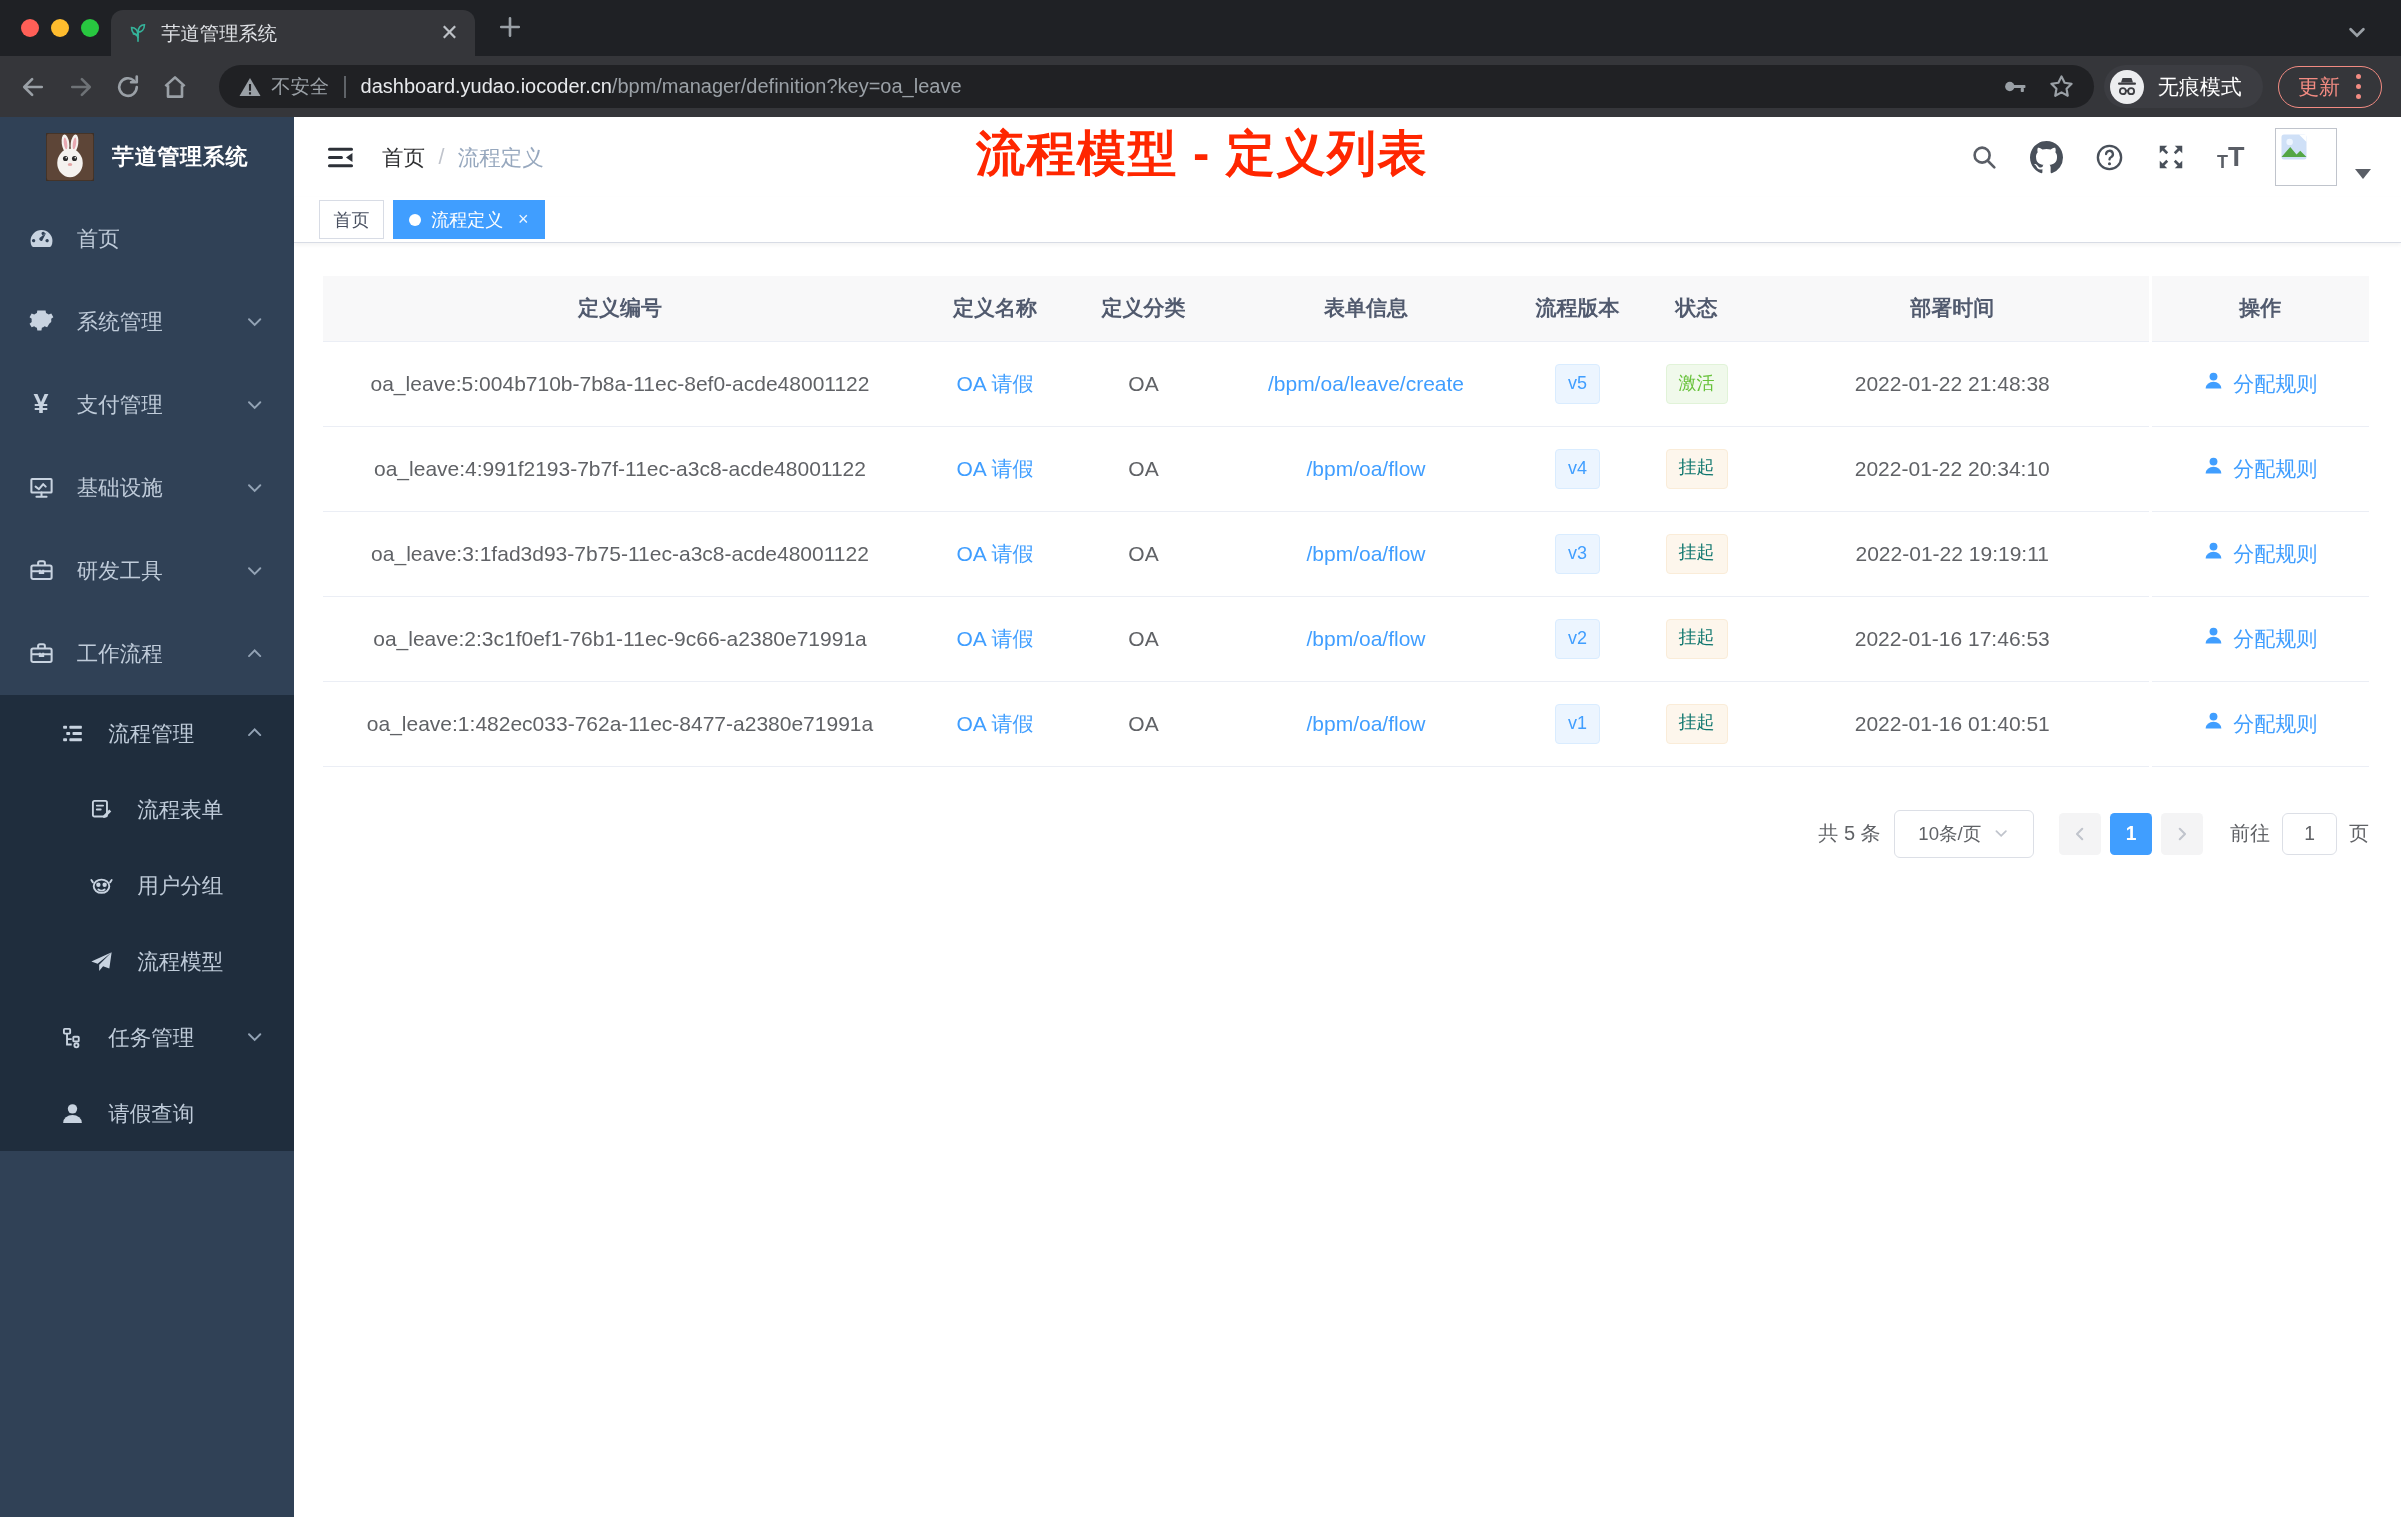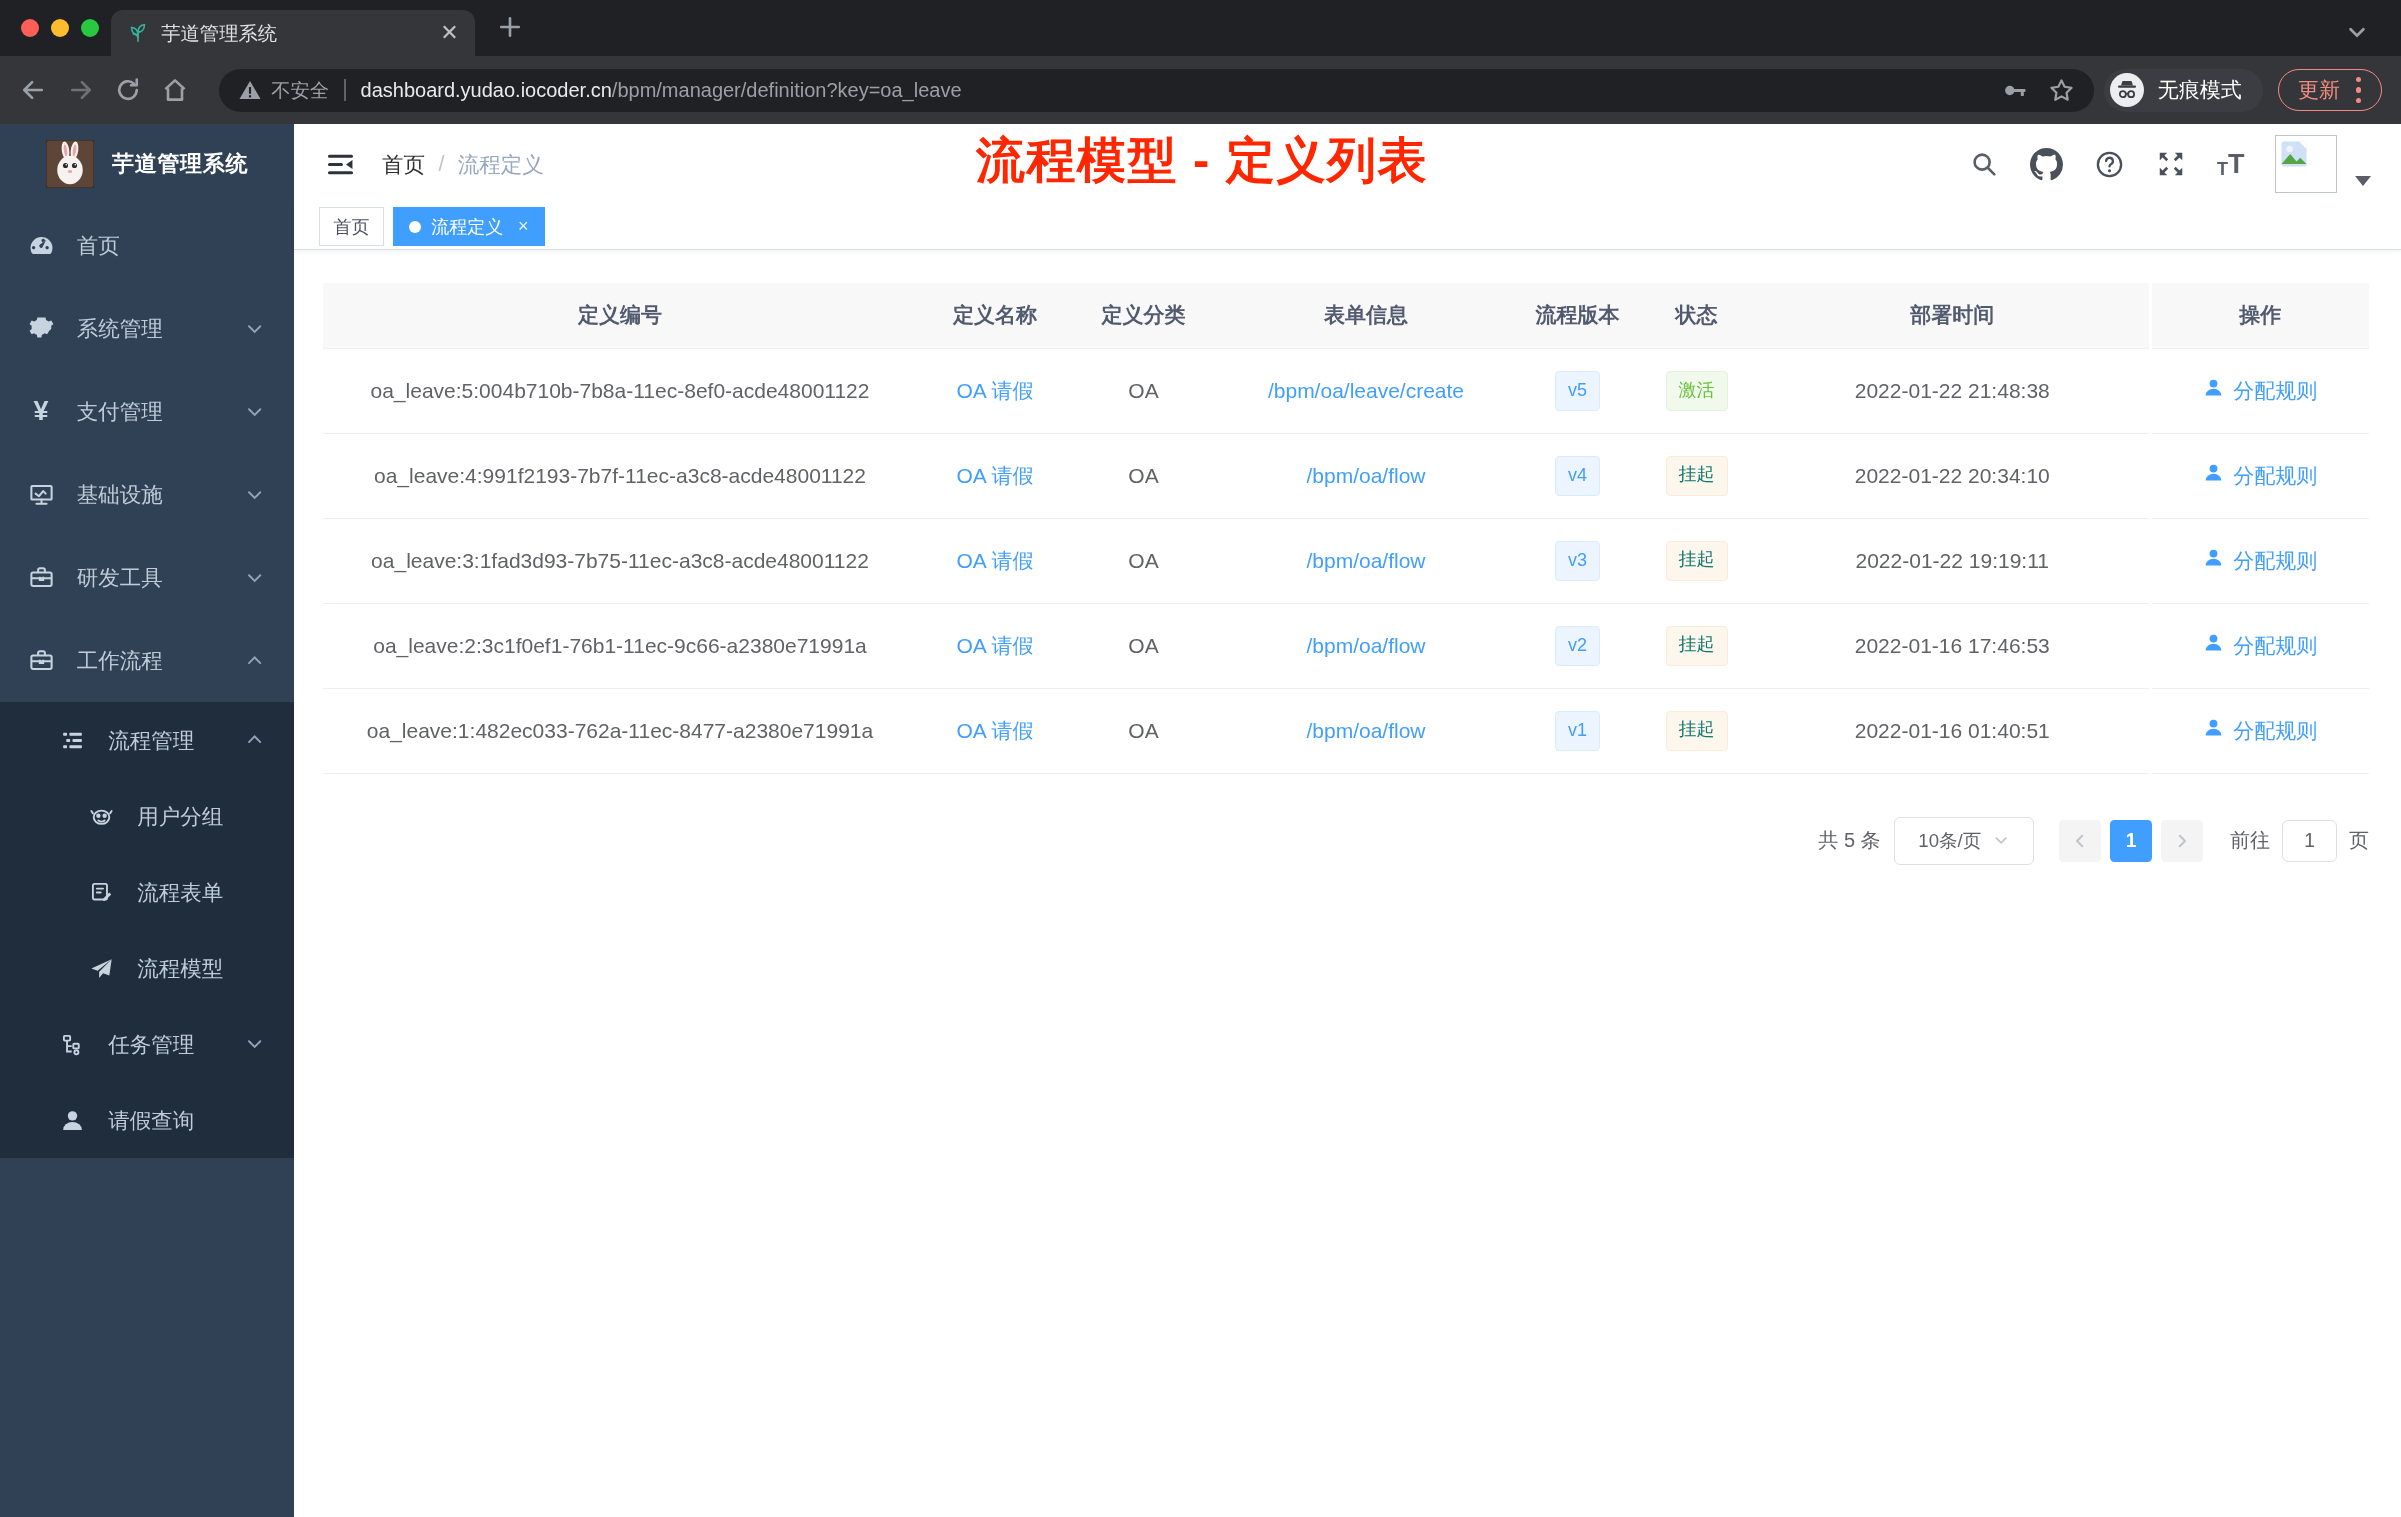--- a/index.html
+++ b/index.html
@@ -12,21 +12,21 @@
   .win-controls { position:absolute; left:21px; top:19.3px; display:flex; gap:12px; }
   .win-dot { width:18px; height:18px; border-radius:50%; }
   .dot-red{background:#ff5f57}.dot-yellow{background:#febc2e}.dot-green{background:#28c840}
   .tab { position:absolute; left:111px; top:10.4px; width:364px; height:46px;
     background:#35363a; border-radius:12px 12px 0 0; display:flex; align-items:center;
     padding:0 16.3px; color:#dfe1e5; font-size:19.3px; gap:12px; }
   .tab-close { margin-left:auto; color:#bdc1c6; font-size:22px; }
   .newtab-btn { position:absolute; left:496px; top:13.4px; color:#9aa0a6; }
   .tabsearch-btn { position:absolute; right:33px; top:21px; color:#9aa0a6; }
 
-  .toolbar { height:68px; background:#35363a; display:flex; align-items:center; padding:0 19.3px; }
+  .toolbar { height:61px; background:#35363a; display:flex; align-items:center; padding:0 19.3px; }
   .nav-ic { color:#9aa0a6; margin-right:19.3px; display:flex; }
   .nav-ic.dim { color:#6e7276; }
   .urlpill { flex:1; min-width:0; height:43px; background:#202124; border-radius:21.5px;
     display:flex; align-items:center; padding:0 19.3px; margin:0 10.4px; }
   .insecure { color:#9aa0a6; font-size:19.3px; margin-left:9px; white-space:nowrap; }
   .url-sep { width:1.5px; height:22px; background:#5f6368; margin:0 15px; }
   .url-host { color:#e8eaed; font-size:20px; white-space:nowrap; }
   .url-path { color:#9aa0a6; font-size:20px; white-space:nowrap; }
   .pill-spacer { flex:1; }
   .pill-ic { color:#9aa0a6; margin-left:21px; display:flex; }
@@ -337,38 +337,38 @@
           <span class="arrow">
             <svg width="19.3" height="19.3" viewBox="0 0 24 24" fill="none" stroke="currentColor" stroke-width="2.4" stroke-linecap="round">
                 <path d="M5 15l7-7 7 7"></path>
               </svg>
           </span>
         </div>
 
         <div class="mi l3">
           <span class="ic">
             <svg width="25" height="25" viewBox="0 0 32 32" fill="none" stroke="currentColor" stroke-width="2.4" stroke-linecap="round">
+                <rect x="5" y="5" width="18" height="20" rx="2"></rect>
+                <path d="M10 11h8M10 16h5"></path>
+                <path d="M18 24l8-8 2.5 2.5-8 8H18z" fill="currentColor" stroke="none"></path>
+              </svg>
+          </span>
+          <span>流程表单</span>
+        </div>
+
+        <div class="mi l3">
+          <span class="ic">
+            <svg width="25" height="25" viewBox="0 0 32 32" fill="none" stroke="currentColor" stroke-width="2.4" stroke-linecap="round">
                 <path d="M6 14a10 8.5 0 0 1 20 0 10 8.5 0 0 1-20 0z" transform="translate(0,3)"></path>
                 <circle cx="12" cy="15" r="1.6" fill="currentColor"></circle>
                 <circle cx="20" cy="15" r="1.6" fill="currentColor"></circle>
                 <path d="M12 21c2.5 2 5.5 2 8 0M5 12l-2-3M27 12l2-3"></path>
               </svg>
           </span>
           <span>用户分组</span>
-        </div>
-
-        <div class="mi l3">
-          <span class="ic">
-            <svg width="25" height="25" viewBox="0 0 32 32" fill="none" stroke="currentColor" stroke-width="2.4" stroke-linecap="round">
-                <rect x="5" y="5" width="18" height="20" rx="2"></rect>
-                <path d="M10 11h8M10 16h5"></path>
-                <path d="M18 24l8-8 2.5 2.5-8 8H18z" fill="currentColor" stroke="none"></path>
-              </svg>
-          </span>
-          <span>流程表单</span>
         </div>
 
         <div class="mi l3">
           <span class="ic">
             <svg width="25" height="25" viewBox="0 0 32 32" fill="currentColor">
                 <path d="M29 4L3 16l8 3zM29 4L13 20v8l5-6 8 3z"></path>
               </svg>
           </span>
           <span>流程模型</span>
         </div>

